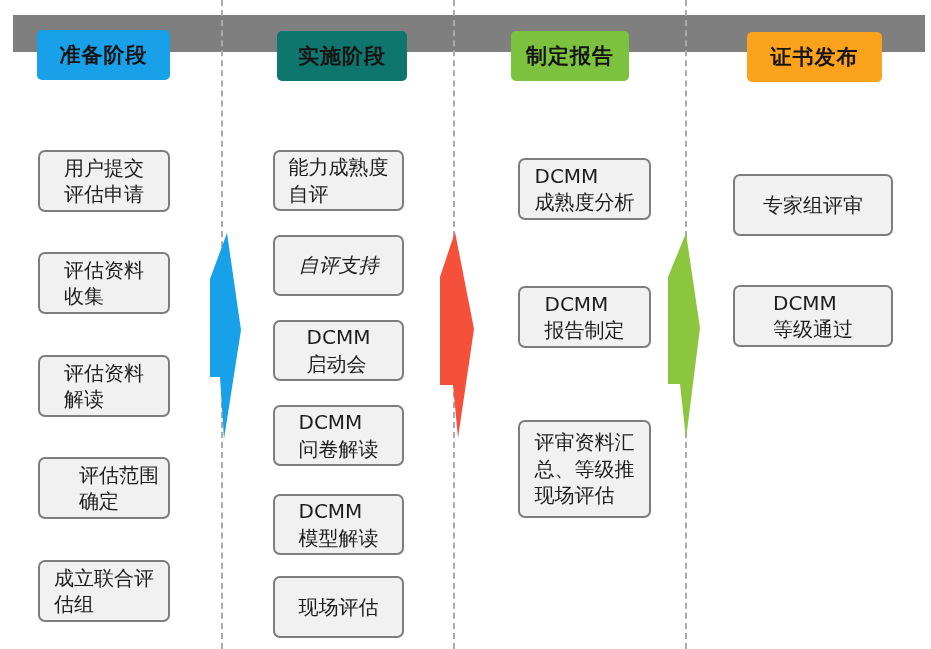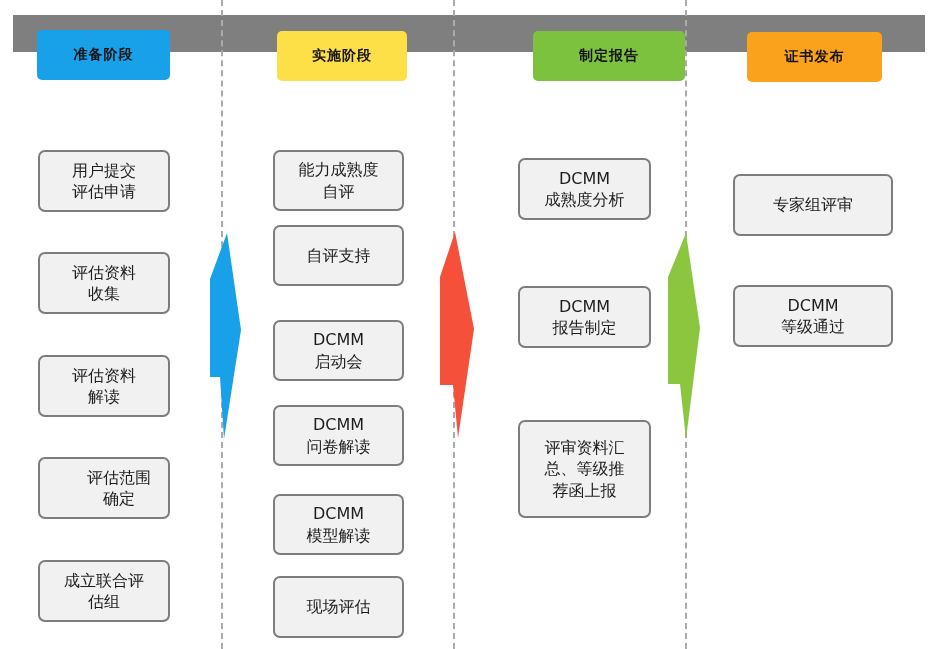--- a/index.html
+++ b/index.html
@@ -48,60 +48,60 @@
   }
 
   
   .phase-header {
     position: absolute;
     height: 50px;
     z-index: 4;
     display: flex;
     align-items: center;
     justify-content: center;
-    font-size: 14px;
+    font-size: 21px;
     font-weight: bold;
     color: #141414;
     border-radius: 5px;
     letter-spacing: 1px;
   }
   .ph-1 { left: 37px;  top: 30px; width: 133px; }
   .ph-2 { left: 277px; top: 31px; width: 130px; }
-  .ph-3 { left: 511px; top: 31px; width: 152px; margin-left: 22px; }
+  .ph-3 { left: 511px; top: 31px; width: 118px; }
   .ph-4 { left: 747px; top: 32px; width: 135px; }
 
   
   .step {
     position: absolute;
     background: #f1f1f1;
     border: 2px solid #7d7d7d;
     border-radius: 7px;
     display: flex;
     align-items: center;
     justify-content: center;
     z-index: 4;
   }
   .step span {
     white-space: pre-line;
-    text-align: center;
-    font-size: 16px;
+    text-align: left;
+    font-size: 20px;
     line-height: 1.32;
     color: #1d1d1d;
   }
 
   
   .s-1-1 { left: 38px; top: 150px; width: 132px; height: 62px; }
   .s-1-2 { left: 38px; top: 252px; width: 132px; height: 62px; }
   .s-1-3 { left: 38px; top: 355px; width: 132px; height: 62px; }
   .s-1-4 { left: 38px; top: 457px; width: 132px; height: 62px; padding-left: 30px; }
   .s-1-5 { left: 38px; top: 560px; width: 132px; height: 62px; }
 
   
   .s-2-1 { left: 273px; top: 150px; width: 131px; height: 61px; }
-  .s-2-2 { left: 273px; top: 225px; width: 131px; height: 61px; }
+  .s-2-2 { left: 273px; top: 235px; width: 131px; height: 61px; font-style: italic; }
   .s-2-3 { left: 273px; top: 320px; width: 131px; height: 61px; }
   .s-2-4 { left: 273px; top: 405px; width: 131px; height: 61px; }
   .s-2-5 { left: 273px; top: 494px; width: 131px; height: 61px; }
   .s-2-6 { left: 273px; top: 576px; width: 131px; height: 62px; }
 
   
   .s-3-1 { left: 518px; top: 158px; width: 133px; height: 62px; }
   .s-3-2 { left: 518px; top: 286px; width: 133px; height: 62px; }
   .s-3-3 { left: 518px; top: 420px; width: 133px; height: 98px; }
 
@@ -120,21 +120,21 @@
   <div class="vline vline-2"></div>
   <div class="vline vline-3"></div>
 
   <svg class="arrow-layer" width="931" height="649" viewBox="0 0 931 649">
     <polygon points="227,233 241,330 224,439 220,377 210,377 210,279" fill="#18a0e8"></polygon>
     <polygon points="455,232 474,329 458,438 453,385 440,385 440,277" fill="#f4503a"></polygon>
     <polygon points="686,233 700,328 686,439 680,384 668,384 668,277" fill="#8cc63f"></polygon>
   </svg>
 
   <div class="phase-header ph-1" style="background-color: rgb(24, 160, 232);">准备阶段</div>
-  <div class="phase-header ph-2" style="background-color: #fde047;">实施阶段</div>
+  <div class="phase-header ph-2" style="background-color: #0f766e;">实施阶段</div>
   <div class="phase-header ph-3" style="background-color: rgb(124, 194, 62);">制定报告</div>
   <div class="phase-header ph-4" style="background-color: rgb(250, 162, 27);">证书发布</div>
 
   <div class="step s-1-1">
     <span>用户提交
 评估申请</span>
   </div>
   <div class="step s-1-2">
     <span>评估资料
 收集</span>
@@ -179,21 +179,21 @@
     <span>DCMM
 成熟度分析</span>
   </div>
   <div class="step s-3-2">
     <span>DCMM
 报告制定</span>
   </div>
   <div class="step s-3-3">
     <span>评审资料汇
 总、等级推
-荐函上报</span>
+现场评估</span>
   </div>
 
   <div class="step s-4-1">
     <span>专家组评审</span>
   </div>
   <div class="step s-4-2">
     <span>DCMM
 等级通过</span>
   </div>
 

